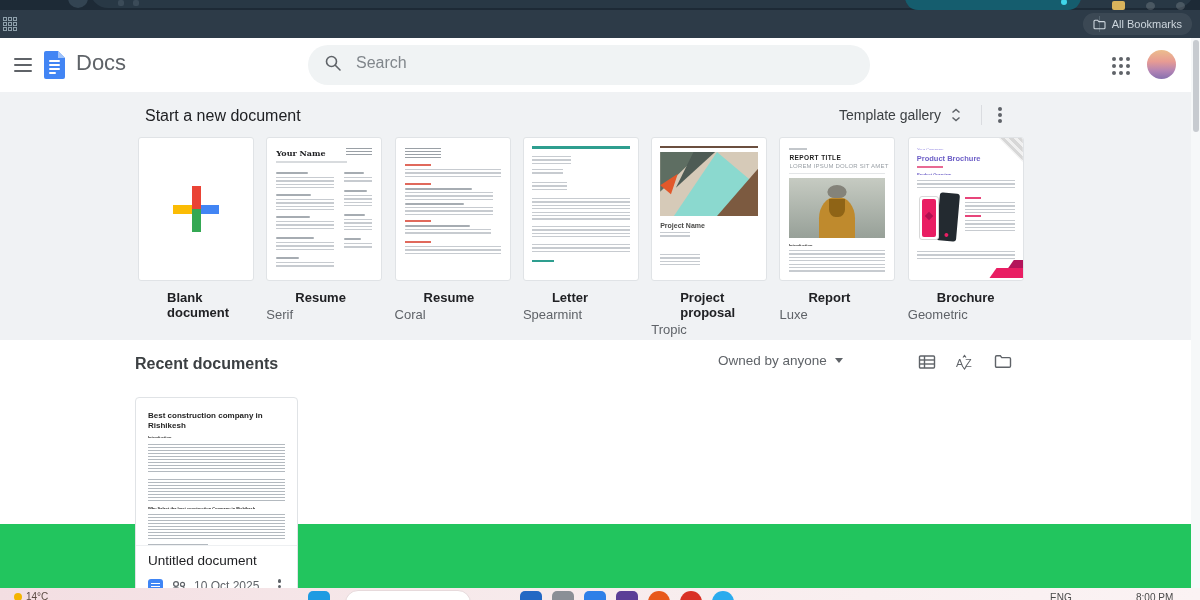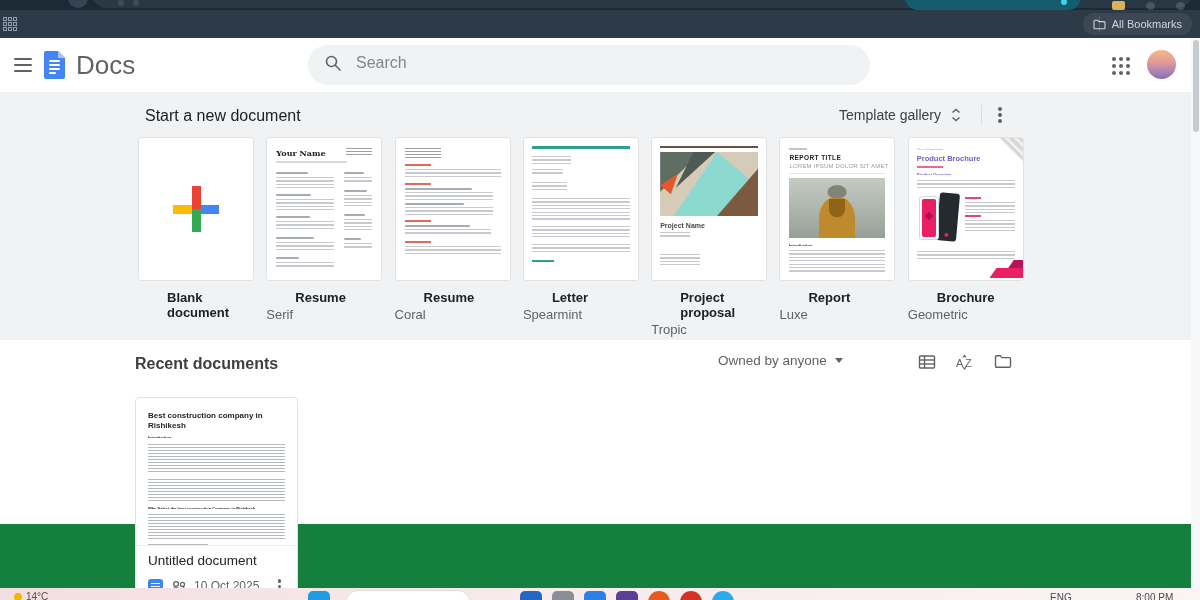--- a/index.html
+++ b/index.html
@@ -1,18 +1,18 @@
 <!DOCTYPE html>
 <html><head>
 <meta charset="utf-8">
 <style>
   * { margin:0; padding:0; box-sizing:border-box; }
   html,body { width:1200px; height:600px; }
   body { font-family:"Liberation Sans", sans-serif; background:#fff; }
-  .screen { position:relative; width:1200px; height:600px; overflow:hidden; background:#15803d; }
+  .screen { position:relative; width:1200px; height:600px; overflow:hidden; background:#22c55e; }
 
   
   .browser-top { position:absolute; left:0; top:0; width:1200px; height:10px; background:#1d2a36; overflow:hidden; }
   .omnibox-frag { position:absolute; left:90px; top:-28px; width:1104px; height:36px; border-radius:18px; background:#283845; }
   .reload-frag { position:absolute; left:68px; top:-12px; width:20px; height:20px; border-radius:50%; background:#334452; }
   .ext-pin { position:absolute; top:0; width:6px; height:6px; border-radius:2px; background:#47586533; background:#47586599; }
   .teal-pill { position:absolute; left:905px; top:-16px; width:176px; height:26px; border-radius:13px; background:#155d6e; }
   .cyan-dot { position:absolute; right:14px; bottom:5px; width:6px; height:6px; border-radius:50%; background:#3fd6ea; }
   .ext-yellow { position:absolute; left:1112px; top:1px; width:13px; height:9px; border-radius:2px; background:#d9b35c; }
   .ext-faint { position:absolute; top:2px; width:9px; height:8px; border-radius:50%; background:rgba(255,255,255,.16); }
@@ -24,21 +24,21 @@
   .all-bookmarks { position:absolute; right:8px; top:3px; height:22px; display:flex; align-items:center; gap:6px; padding:0 10px; border:none; border-radius:12px; background:rgba(255,255,255,.07); color:#cdd6dd; font-size:11px; font-family:inherit; cursor:pointer; }
 
   
   .docs-header { position:absolute; left:0; top:38px; width:1200px; height:54px; background:#fff; }
   .hamburger { position:absolute; left:6px; top:11px; width:34px; height:32px; background:none; border:none; cursor:pointer; }
   .hamburger i { display:block; width:18px; height:2px; background:#5f6368; margin:4px auto; border-radius:1px; }
   .docs-logo { position:absolute; left:44px; top:13px; width:21px; height:28px; background:#4285f4; border-radius:2px; cursor:pointer; }
   .docs-logo .cut { position:absolute; top:0; right:0; width:0; height:0; border-top:7px solid #fff; border-left:7px solid transparent; }
   .docs-logo .fold { position:absolute; top:0; right:0; width:0; height:0; border-bottom:7px solid #a0c3fa; border-right:7px solid transparent; }
   .docs-logo .dl { position:absolute; left:5px; right:5px; height:2px; background:#fff; border-radius:1px; }
-  .app-name { position:absolute; left:76px; top:12px; font-size:26px; color:#5f6368; cursor:pointer; }
+  .app-name { position:absolute; left:76px; top:12px; font-size:22px; color:#5f6368; cursor:pointer; }
   .searchbar { position:absolute; left:308px; top:7px; width:562px; height:40px; border-radius:20px; background:#f0f3f4; display:flex; align-items:center; padding:0 8px 4px 16px; }
   .searchbar input { flex:1; border:none; background:transparent; outline:none; font-size:16px; color:#202124; font-family:inherit; margin-left:14px; }
   .searchbar input::placeholder { color:#80868b; }
   .apps-grid { position:absolute; left:1112px; top:19px; width:20px; height:18px; display:grid; grid-template-columns:repeat(3,4px); grid-template-rows:repeat(3,4px); gap:3px; background:none; border:none; cursor:pointer; }
   .apps-grid i { width:4px; height:4px; border-radius:50%; background:#5f6368; display:block; }
   .avatar { position:absolute; left:1147px; top:12px; width:29px; height:29px; border-radius:50%; cursor:pointer;
             background:linear-gradient(180deg,#ecbd8d 0%,#e79b93 40%,#b384b4 72%,#8670ae 100%); }
 
   
   .template-section { position:absolute; left:0; top:92px; width:1200px; height:248px; background:#f0f2f4; }

